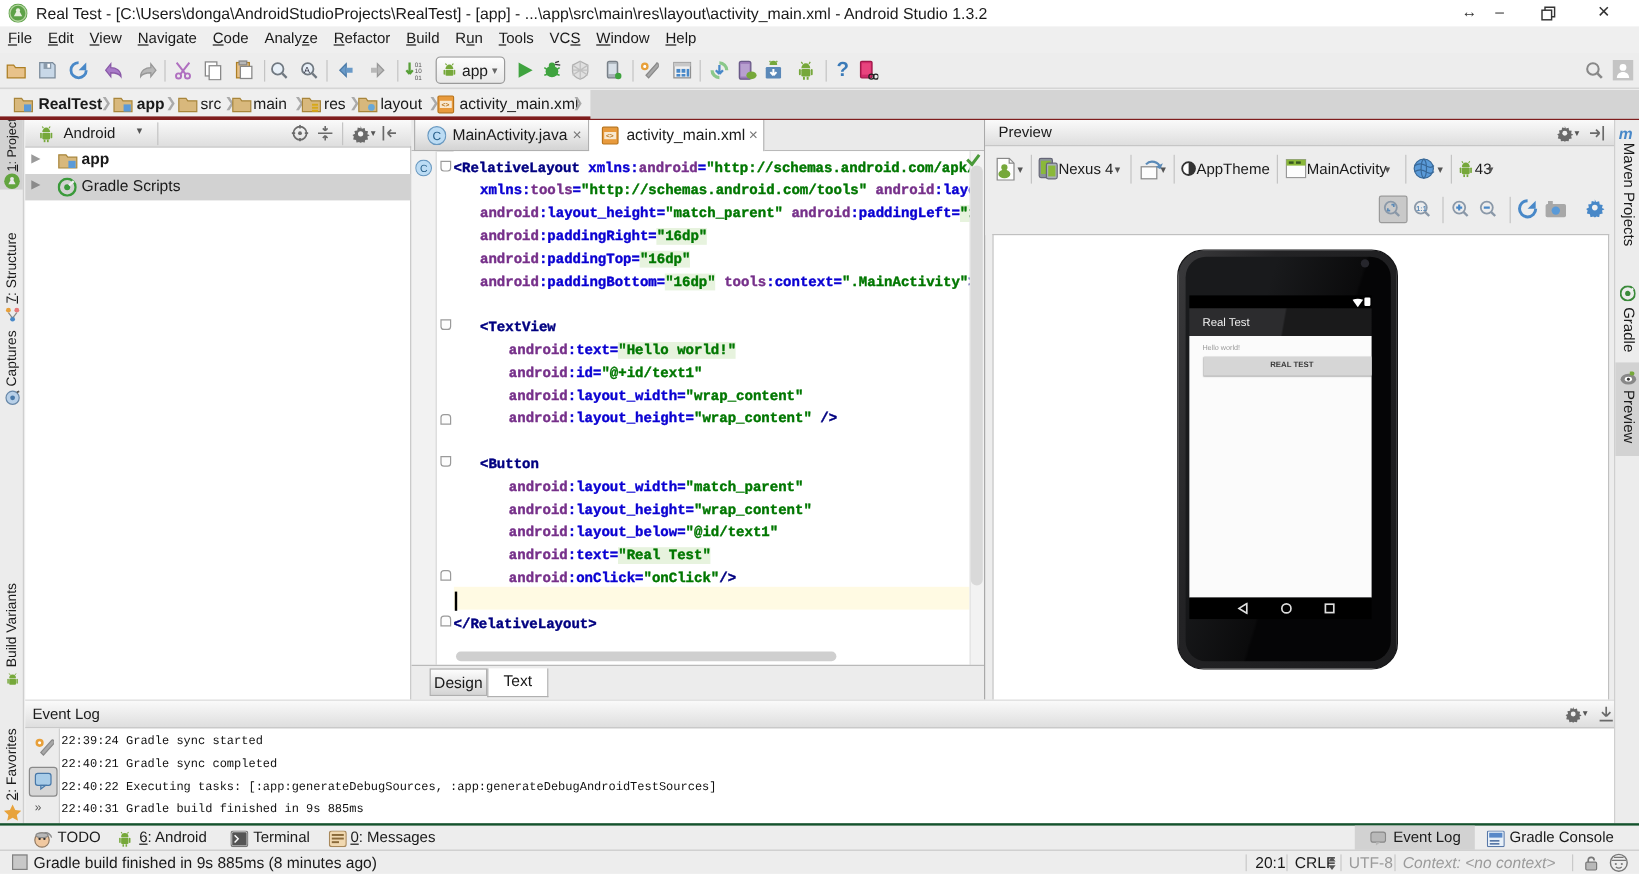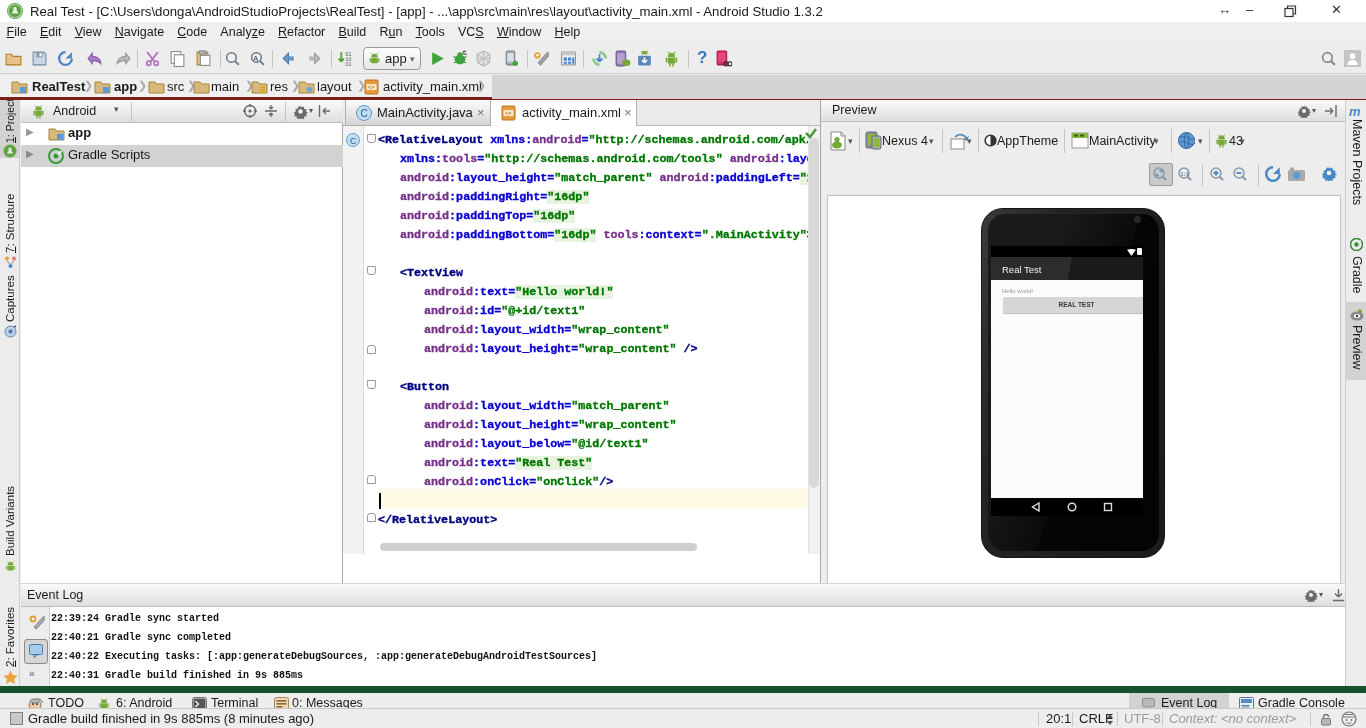--- a/index.html
+++ b/index.html
@@ -47,23 +47,23 @@
 .fold.up{border-radius:3px 3px 0 0;}
 
 #preview{left:820px;top:100px;width:525px;height:485px;background:#ededed;border-left:1px solid #a9a9a9;}
 #prev-head{left:0;top:0;width:524px;height:22px;background:linear-gradient(#fafafa,#dedede);border-bottom:1px solid #bdbdbd;}
 #prev-tools{left:0;top:22px;width:524px;height:74px;background:#ededed;}
 #prev-canvas{left:6px;top:95px;width:514px;height:390px;background:#fff;border:1px solid #c0c0c0;border-bottom:none;}
 
 #eventlog{left:21px;top:583px;width:1324px;height:103px;background:#fff;border-top:1px solid #d4d4d4;}
 #ev-head{left:0;top:0;width:1324px;height:23px;background:linear-gradient(#fafafa,#dedede);border-bottom:1px solid #bdbdbd;font-size:12.5px;color:#1a1a1a;}
 #ev-gutter{left:0;top:23px;width:29px;height:80px;background:#ececec;border-right:1px solid #cfcfcf;}
-.evline{position:absolute;left:30px;font-family:"Liberation Mono",monospace;font-weight:bold;font-size:10px;color:#111;white-space:pre;}
-
-#btoolbar{left:0;top:686px;width:1366px;height:22px;background:#ededed;border-top:7px solid #14532d;font-size:12.5px;color:#1a1a1a;}
+.evline{position:absolute;left:30px;font-family:"Liberation Mono",monospace;font-weight:normal;font-size:10px;color:#111;white-space:pre;}
+
+#btoolbar{left:0;top:686px;width:1366px;height:22px;background:#ededed;border-top:2px solid #14532d;font-size:12.5px;color:#1a1a1a;}
 #statusbar{left:0;top:708px;width:1366px;height:20px;background:#ededed;border-top:1px solid #c9c9c9;font-size:13px;color:#1a1a1a;}
 .sbsep{position:absolute;top:3px;width:1px;height:14px;background:#c9c9c9;}
 .gray{color:#9b9b9b;}
 </style>
 </head>
 <body>
 <div id="app">
 
   <div class="abs" id="titlebar">
     <svg class="abs" style="left:7px;top:3px;width:16px;height:16px;" viewBox="0 0 16 16">
@@ -445,20 +445,24 @@
       <div class="cl" style="top:385px;"><span class="tg">&lt;/RelativeLayout&gt;</span></div>
       <div class="abs" style="left:1px;top:367px;width:2px;height:16px;background:#000;"></div>
     </div>
 
     <div class="abs" style="left:465px;top:26px;width:12px;height:428px;background:#f2f2f2;border-left:1px solid #e2e2e2;"></div>
     <svg class="abs" style="left:461px;top:27px;width:14px;height:12px;" viewBox="0 0 14 12">
         <path d="M2 6l4 4 6-8" stroke="#4a9a3a" stroke-width="2.5" fill="none"></path>
       </svg>
     <div class="abs" style="left:466px;top:38px;width:10px;height:350px;background:#d9d9d9;border-radius:5px;"></div>
     <div class="abs" style="left:37px;top:443px;width:317px;height:8px;background:#cfcfcf;border-radius:4px;"></div>
+    <div class="abs" id="designbar">
+      <div class="abs" style="left:15px;top:2px;width:48px;height:23px;background:linear-gradient(#fdfdfd,#d4d4d4);border:1px solid #b0b0b0;font-size:13px;color:#1a1a1a;text-align:center;padding-top:3px;">Design</div>
+      <div class="abs" style="left:63px;top:2px;width:51px;height:24px;background:#fff;border:1px solid #b0b0b0;border-top:none;font-size:13px;color:#1a1a1a;text-align:center;padding-top:3px;">Text</div>
+    </div>
   </div>
 
   <div class="abs" id="preview">
     <div class="abs" id="prev-head">
       <span class="abs" style="left:11px;top:3px;font-size:12.5px;color:#1a1a1a;">Preview</span>
       <svg class="abs" style="left:476px;top:4px;width:14px;height:14px;" viewBox="0 0 15 15">
           <path d="M7.5 1l1 2.2 2.4-.6 .4 2.4 2.4.4-.6 2.4 2.2 1-2.2 1 .6 2.4-2.4.4-.4 2.4-2.4-.6-1 2.2-1-2.2-2.4.6-.4-2.4-2.4-.4.6-2.4L.7 8.5l2.2-1-.6-2.4 2.4-.4.4-2.4 2.4.6z" fill="#6a6a6a"></path>
           <circle cx="7.5" cy="7.5" r="2.2" fill="#f0f0f0"></circle>
         </svg>
       <span class="abs" style="left:491px;top:6px;font-size:8px;color:#555;">▾</span>

